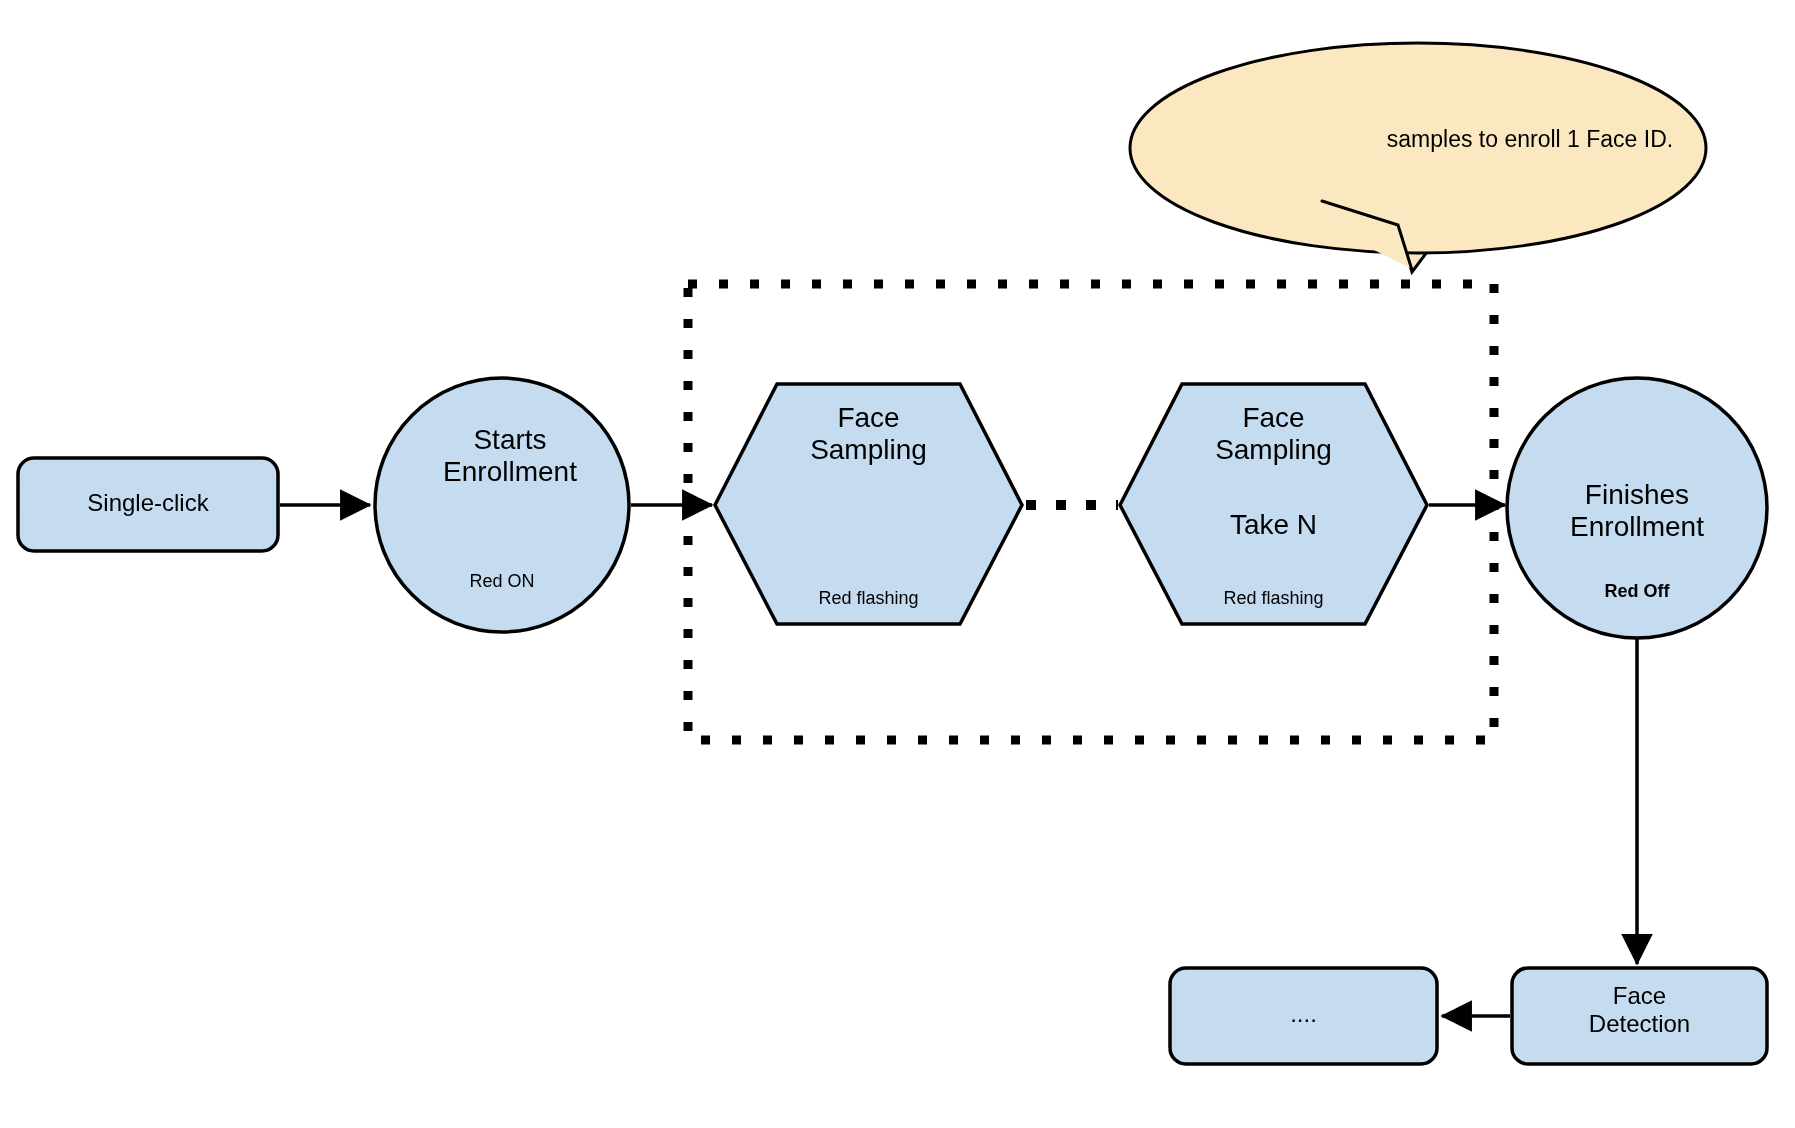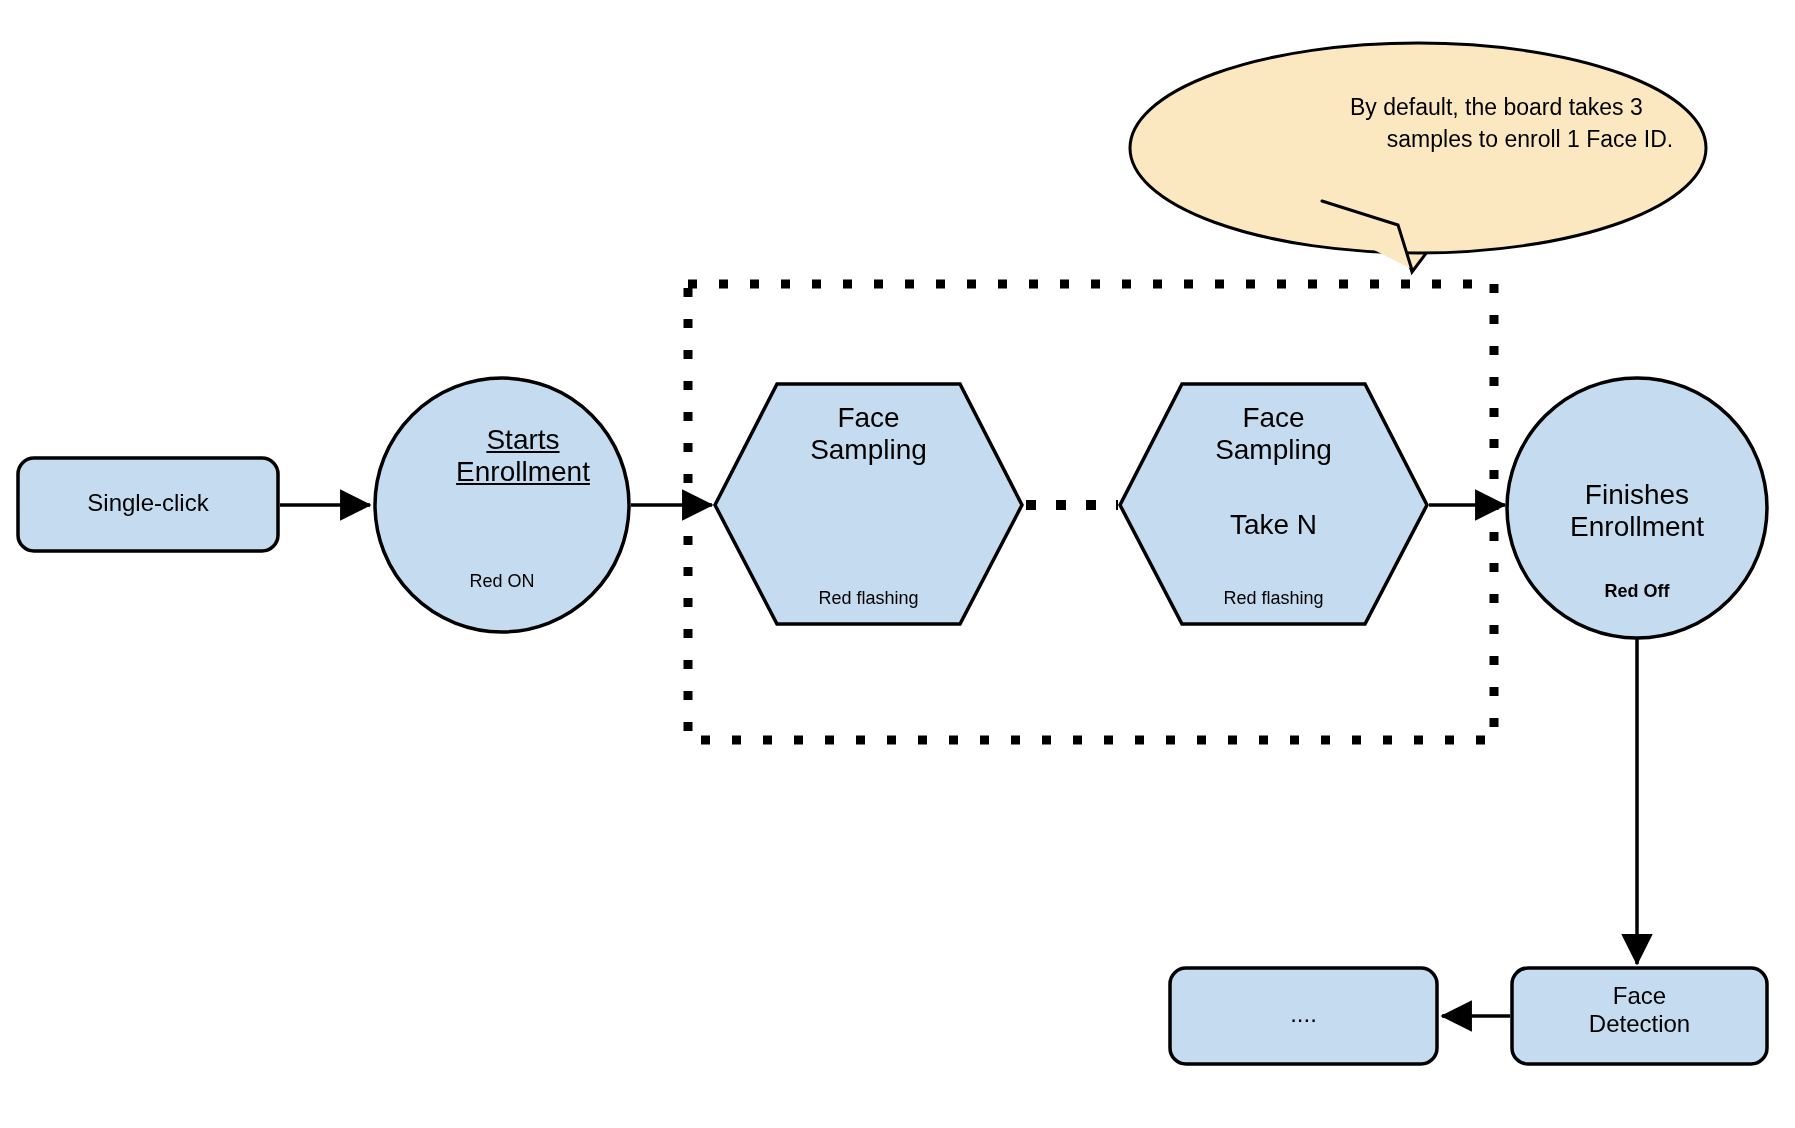--- a/index.html
+++ b/index.html
@@ -79,21 +79,21 @@
     <line x1="1510" y1="1016" x2="1442" y2="1016" stroke="#000000" stroke-width="3.5" marker-end="url(#arrowhead)"></line>
 
     <path d="M 1430 248 L 1412 272 L 1396 223 L 1322 200 Z" fill="#fce8c0" stroke="#000000" stroke-width="3" stroke-linejoin="miter"></path>
     <ellipse cx="1418" cy="148" rx="288" ry="105" fill="#fce8c0" stroke="#000000" stroke-width="3"></ellipse>
     <path d="M 1330 228 L 1412 269 L 1398 226 Z" fill="#fce8c0" stroke="none"></path>
     <path d="M 1412 270 L 1398 225 L 1322 201" fill="none" stroke="#000000" stroke-width="3" stroke-linejoin="miter" stroke-linecap="round"></path>
   </svg>
 
   <div class="node-label lbl-xl" style="left:18px; top:489px; width:260px;">Single-click</div>
 
-  <div class="node-label lbl-lg" style="left:396px; top:424px; width:254px;text-decoration:underline;">Starts
+  <div class="node-label lbl-lg" style="left:383px; top:424px; width:254px;">Starts
 Enrollment</div>
   <div class="node-label lbl-sm" style="left:375px; top:571px; width:254px;">Red ON</div>
 
   <div class="node-label lbl-lg" style="left:715px; top:402px; width:307px;">Face
 Sampling</div>
   <div class="node-label lbl-sm" style="left:715px; top:588px; width:307px;">Red flashing</div>
 
   <div class="node-label lbl-lg" style="left:1120px; top:402px; width:307px;">Face
 Sampling</div>
   <div class="node-label lbl-lg" style="left:1120px; top:509px; width:307px;">Take N</div>
@@ -101,16 +101,15 @@
 
   <div class="node-label lbl-lg" style="left:1507px; top:451px; width:260px;margin-top:28px;">Finishes
 Enrollment</div>
   <div class="node-label lbl-sm" style="left:1507px; top:581px; width:260px;font-weight:bold;">Red Off</div>
 
   <div class="node-label lbl-xl" style="left:1512px; top:982px; width:255px;">Face
 Detection</div>
 
   <div class="node-label lbl-xl" style="left:1170px; top:1000px; width:267px;">....</div>
 
-  <div class="node-label lbl-callout" style="left:1350px; top:93px; width:360px;">By default, the board takes 3</div>
   <div class="node-label lbl-callout" style="left:1350px; top:125px; width:360px;text-align:center;">samples to enroll 1 Face ID.</div>
 
 </div>
 
 </body></html>

